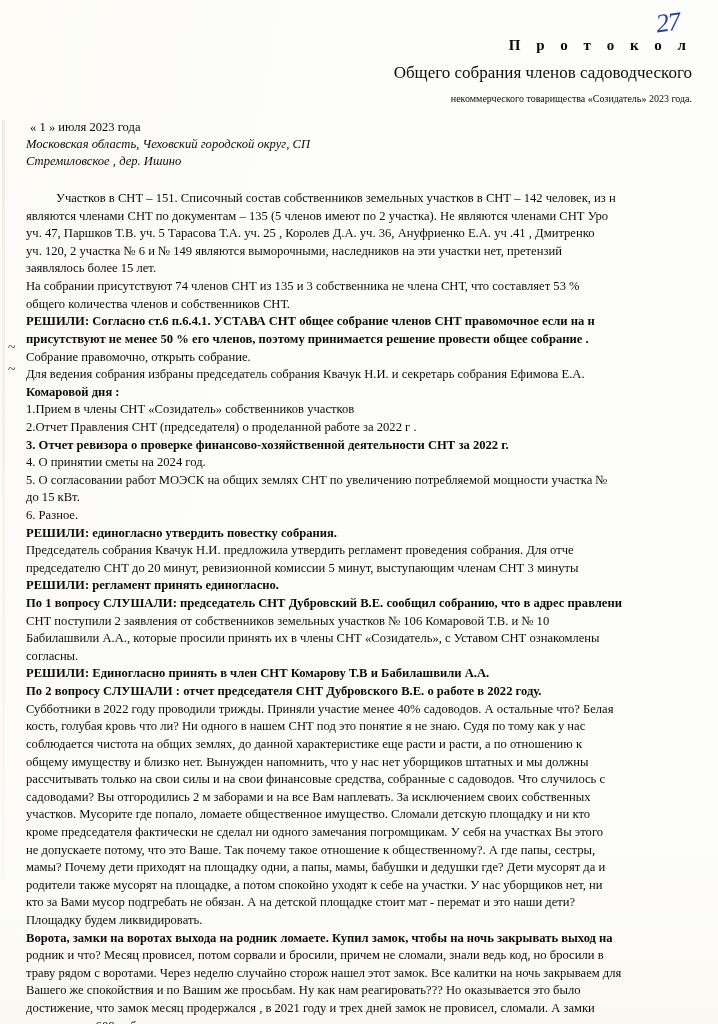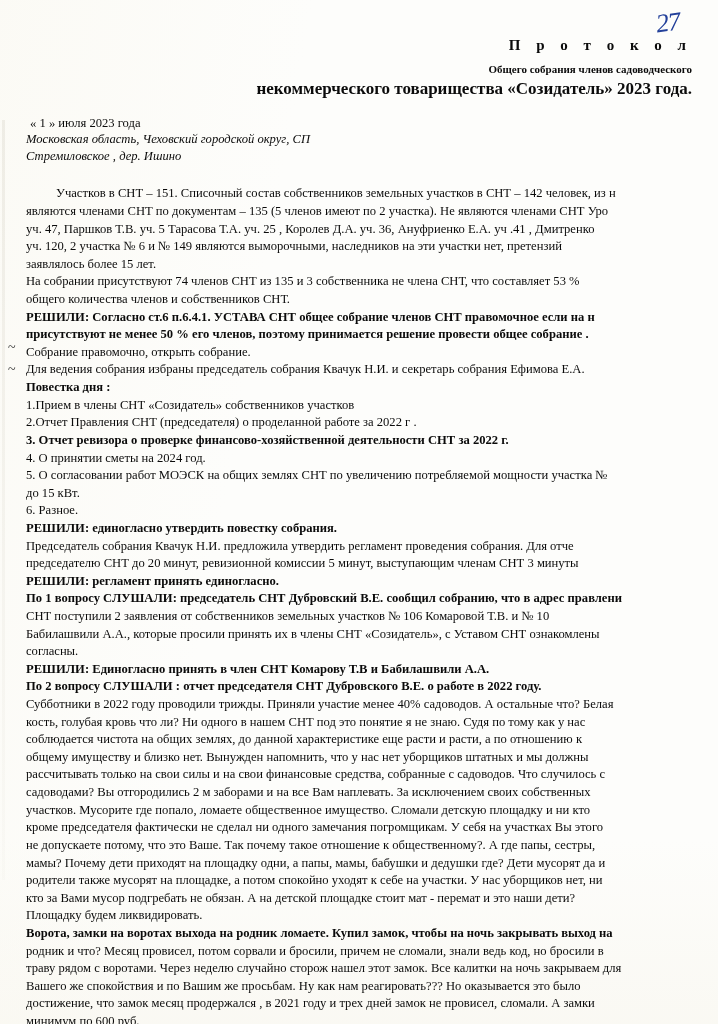--- a/index.html
+++ b/index.html
@@ -47,27 +47,27 @@
     text-align: right;
     margin-top: 10px;
   }
   .title-main {
     font-weight: bold;
     font-size: 15px;
     letter-spacing: 6px;
     margin-bottom: 6px;
   }
   .title-sub1 {
-    font-weight: bold;
-    font-size: 11px;
-    margin-bottom: 2px;
+    font-weight: normal;
+    font-size: 17px;
+    margin-bottom: 8px;
   }
   .title-sub2 {
-    font-weight: bold;
-    font-size: 17px;
+    font-weight: normal;
+    font-size: 10px;
   }
   .meta-row {
     display: flex;
     justify-content: space-between;
     align-items: flex-start;
     margin-top: 14px;
     font-size: 12.6px;
     flex-direction: column;
   }
   .meta-left {
@@ -138,21 +138,21 @@
       <p>являются членами СНТ по документам – 135 (5 членов имеют по 2 участка). Не являются членами СНТ  Уро</p>
       <p>уч. 47,   Паршков Т.В. уч. 5 Тарасова Т.А. уч. 25 , Королев Д.А. уч. 36,   Ануфриенко Е.А. уч .41 ,  Дмитренко</p>
       <p>уч. 120, 2 участка № 6 и № 149 являются выморочными, наследников на эти участки нет,    претензий</p>
       <p>заявлялось  более 15 лет.</p>
       <p>На собрании присутствуют  74  членов  СНТ  из 135 и  3   собственника не члена СНТ, что составляет 53 %</p>
       <p>общего количества членов и собственников СНТ.</p>
       <p class="b">РЕШИЛИ: Согласно ст.6 п.6.4.1.  УСТАВА СНТ  общее собрание членов СНТ  правомочное если на н</p>
       <p class="b">присутствуют не менее 50 % его членов, поэтому принимается решение провести общее собрание .</p>
       <p> Собрание правомочно, открыть собрание.</p>
       <p>Для ведения собрания избраны  председатель собрания  Квачук Н.И.  и секретарь собрания  Ефимова Е.А.</p>
-      <p class="b">Повестка дня :</p>
+      <p class="b">Комаровой дня :</p>
       <p>1.Прием в члены  СНТ «Созидатель»   собственников участков</p>
       <p>2.Отчет Правления СНТ (председателя) о проделанной работе за 2022 г  .</p>
       <p class="b">3. Отчет ревизора о проверке финансово-хозяйственной деятельности СНТ за 2022 г.</p>
       <p>4. О принятии сметы на 2024 год.</p>
       <p>5. О согласовании  работ МОЭСК на общих землях СНТ  по увеличению потребляемой мощности участка №</p>
       <p>до  15 кВт.</p>
       <p> 6. Разное.</p>
       <p class="b">РЕШИЛИ: единогласно   утвердить повестку собрания.</p>
       <p>Председатель собрания Квачук Н.И. предложила утвердить регламент проведения собрания. Для отче</p>
       <p>председателю СНТ  до  20 минут,  ревизионной комиссии 5 минут, выступающим членам СНТ 3 минуты</p>

